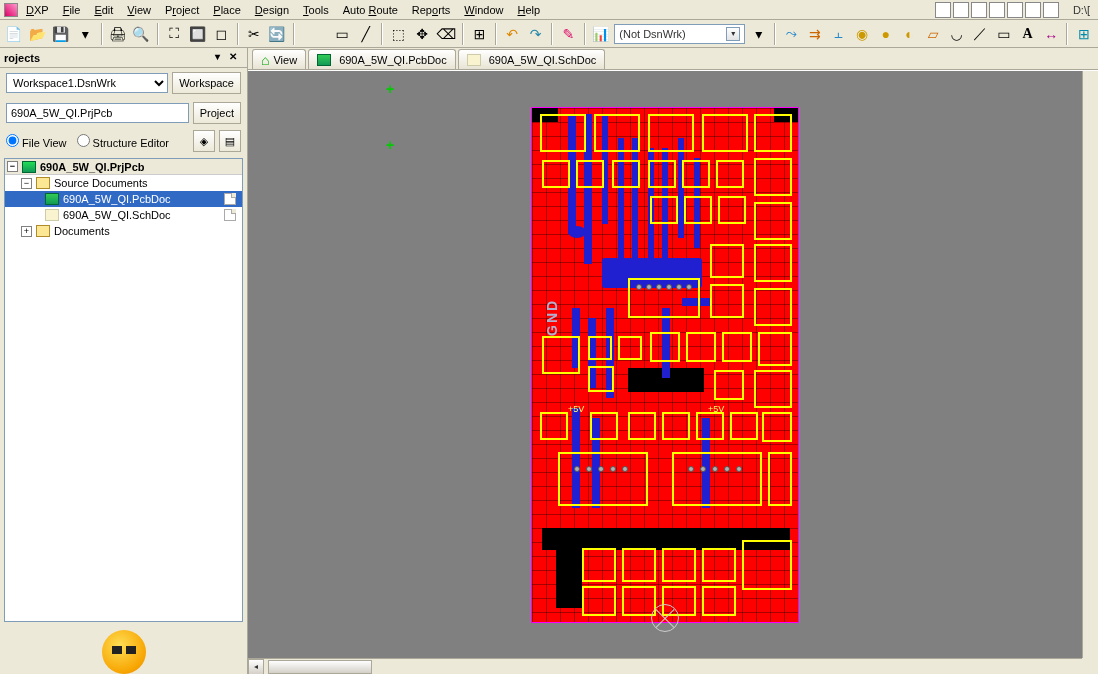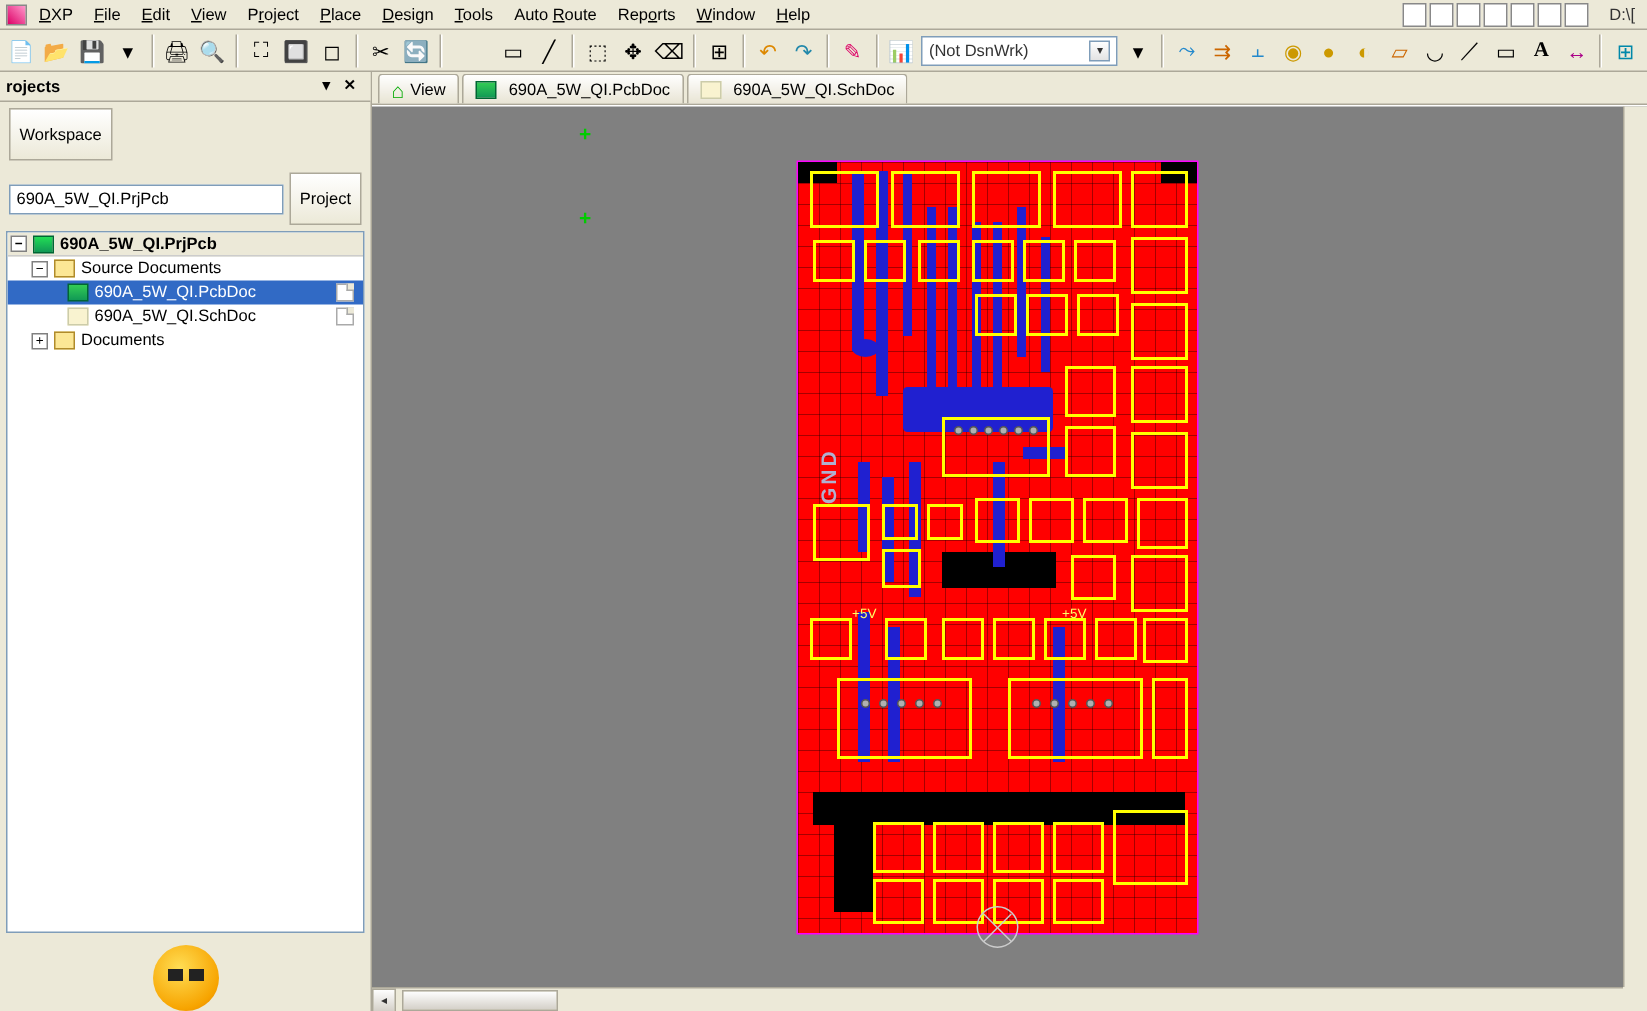--- a/index.html
+++ b/index.html
@@ -26,21 +26,21 @@
   .main { flex: 1; display: flex; min-height: 0; }
 
   
   .panel { width: 248px; display: flex; flex-direction: column; background: #ece9d8; border-right: 1px solid #aca899; }
   .panel-title { display: flex; align-items: center; height: 20px; padding: 2px 4px; font-weight: bold; background: #ece9d8; border-bottom: 1px solid #aca899; }
   .panel-title .txt { flex: 1; }
   .panel-title .pin { width:14px;height:14px; font-size:10px; }
   .panel-row { display: flex; align-items: center; gap: 4px; padding: 4px 6px; }
   .panel-row input[type=text] { flex: 1; height: 20px; border: 1px solid #7f9db9; padding: 0 4px; background: #fff; }
   .panel-row select { flex: 1; height: 20px; border: 1px solid #7f9db9; background: #fff; padding: 0 2px; }
-  .btn { height: 35px; border: 1px solid #aca899; background: linear-gradient(#fff,#ece9d8); padding: 0 6px; cursor: default; font-size:11px; }
+  .btn { height: 22px; border: 1px solid #aca899; background: linear-gradient(#fff,#ece9d8); padding: 0 6px; cursor: default; font-size:11px; }
   .panel-options { display: flex; align-items: center; gap: 10px; padding: 2px 6px 6px 6px; }
   .panel-options-right { margin-left:auto; display:flex; gap:4px; }
   .smallbtn { width:22px;height:22px; border:1px solid #aca899; background:linear-gradient(#fff,#ece9d8); display:flex;align-items:center;justify-content:center; }
 
   .tree { flex: 1; background: #fff; border: 1px solid #7f9db9; margin: 0 4px 4px 4px; overflow: auto; font-size:11px; }
   .tree-node { display: flex; align-items: center; height: 16px; padding: 0 2px; white-space: nowrap; }
   .expander { width: 11px; height: 11px; border: 1px solid #808080; background: #fff; display: flex; align-items: center; justify-content: center; font-size: 9px; line-height: 9px; margin-right: 4px; cursor: default; color:#000; }
   .tree-icon { width: 14px; height: 12px; margin-right: 4px; flex-shrink:0; background:#f5f5dc; border:1px solid #888; }
   .tree-icon.folder { background: #fce795; border-color:#b08b2b; }
   .tree-icon.proj { background: linear-gradient(#2d5,#195); border-color:#063; }
@@ -185,25 +185,36 @@
 
 <div class="main">
 
   <div class="panel">
     <div class="panel-title">
       <span class="txt">rojects</span>
       <span class="pin">▾</span>
       <span class="pin">✕</span>
     </div>
     <div class="panel-row">
+      <select>
+        <option>Workspace1.DsnWrk</option>
+      </select>
       <button class="btn">Workspace</button>
     </div>
     <div class="panel-row">
       <input type="text" value="690A_5W_QI.PrjPcb" style="">
       <button class="btn">Project</button>
+    </div>
+    <div class="panel-options">
+      <label><input type="radio" name="pv" checked="" style=""> <span>File View</span></label>
+      <label><input type="radio" name="pv" style=""> <span>Structure Editor</span></label>
+      <div class="panel-options-right">
+        <div class="smallbtn">◈</div>
+        <div class="smallbtn">▤</div>
+      </div>
     </div>
 
     <div class="tree">
       <div class="tree-node tree-hdr" style="padding-left:2px">
         <span class="expander">−</span>
         <span class="tree-icon proj"></span>
         <span style="font-weight:bold">690A_5W_QI.PrjPcb</span>
       </div>
       <div class="tree-node" style="padding-left:16px">
         <span class="expander">−</span>

